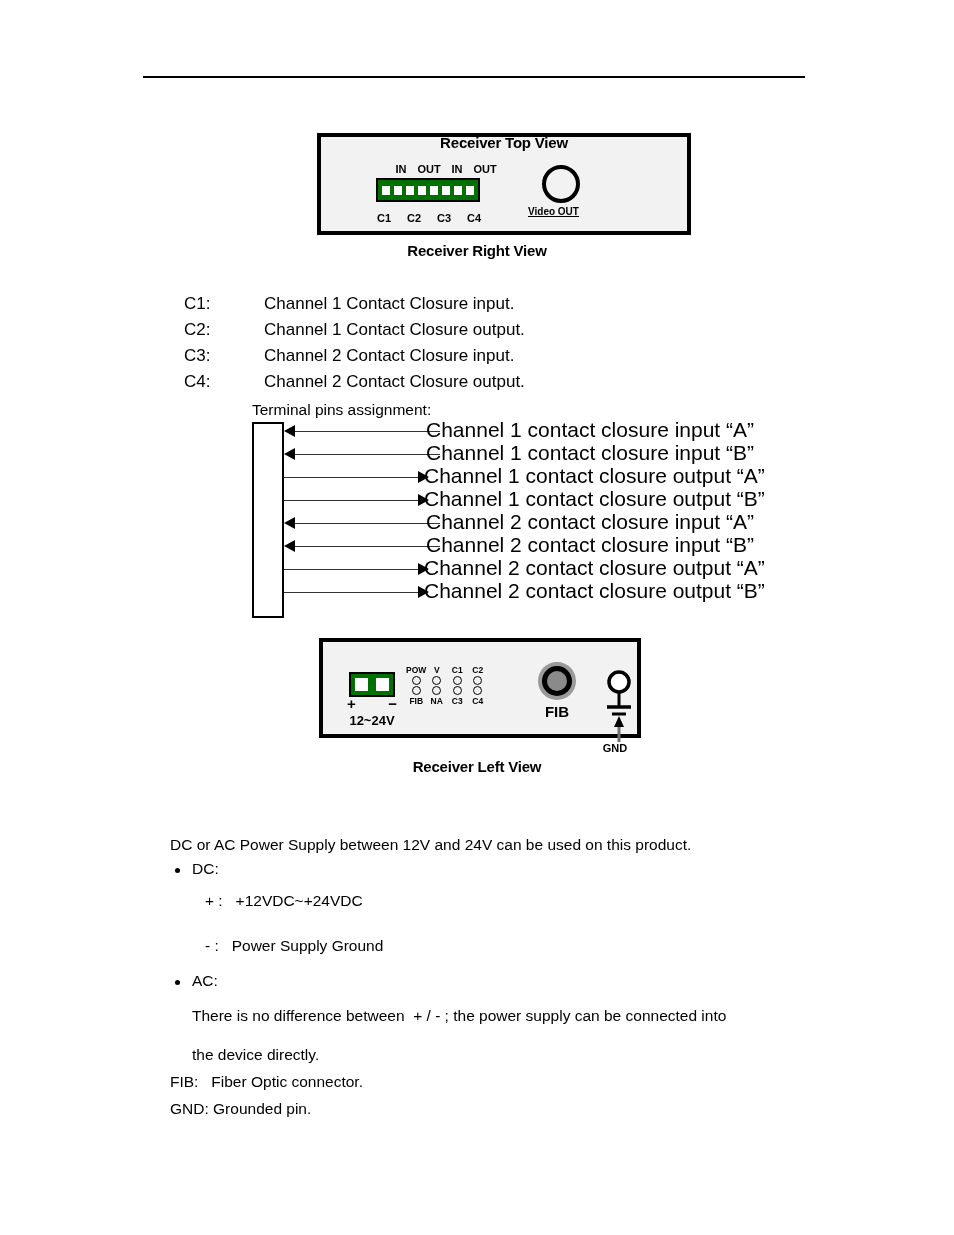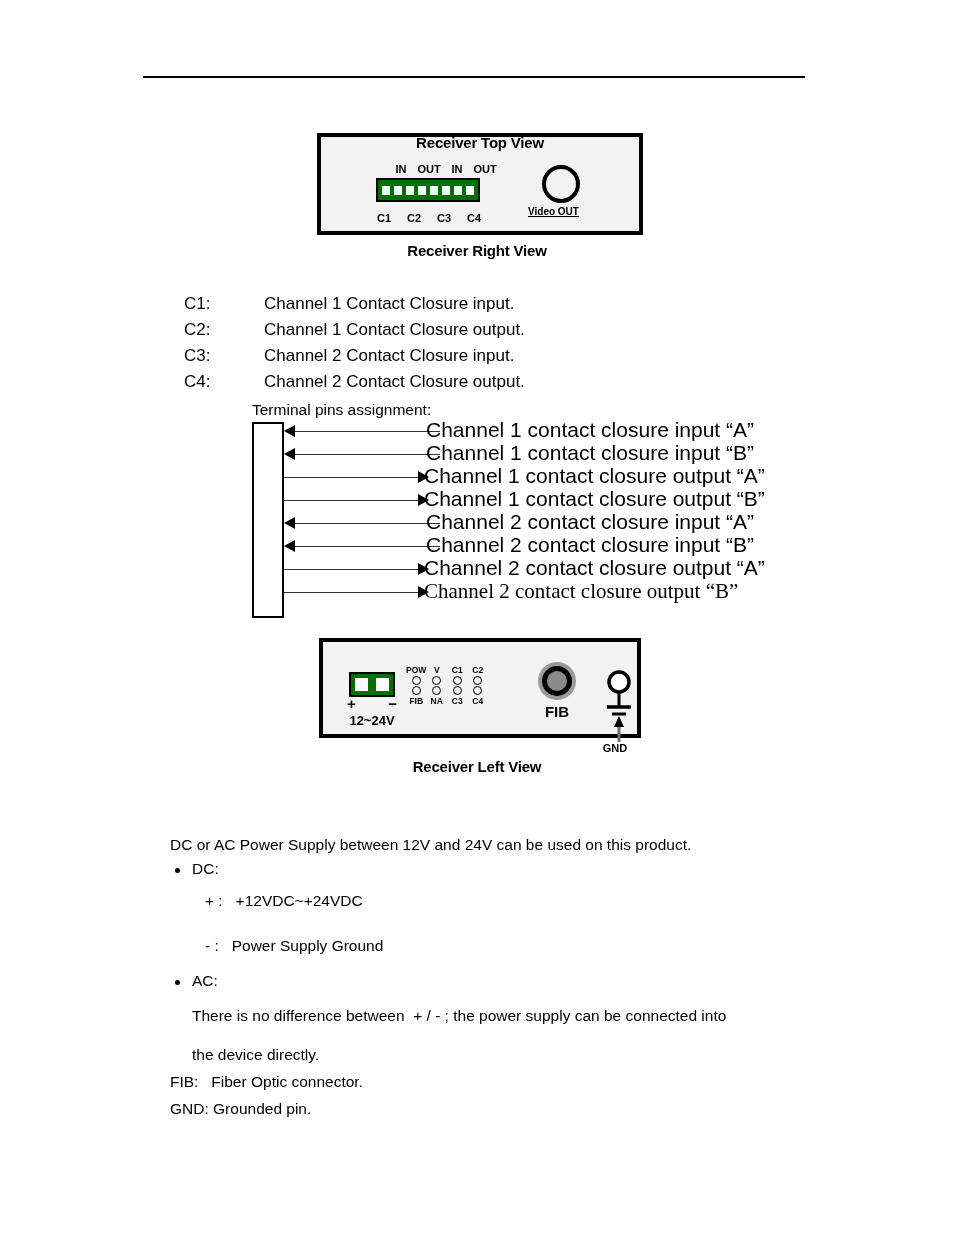--- a/index.html
+++ b/index.html
@@ -31,21 +31,21 @@
     position: absolute;
     background: #f2f2f2;
     border: 4px solid #000;
     box-sizing: border-box;
   }
 
   
   #top-device {
     left: 317px;
     top: 133px;
-    width: 326px;
+    width: 374px;
     height: 102px;
   }
   .box-title {
     position: absolute;
     top: -3px;
     left: 0;
     width: 100%;
     text-align: center;
     font-size: 15px;
     font-weight: bold;
@@ -465,21 +465,21 @@
 
   <div class="pin-row" style="top:138px;">
     <div class="pin-line" style="width:142px; left:0px;"></div>
     <div class="arrow-head right" style="left:134px;"></div>
     <div class="pin-label" style="left:140px;">Channel 2 contact closure output “A”</div>
   </div>
 
   <div class="pin-row" style="top:161px;">
     <div class="pin-line" style="width:142px; left:0px;"></div>
     <div class="arrow-head right" style="left:134px;"></div>
-    <div class="pin-label" style="left:140px;font-family:Liberation Serif, serif;">Channel 2 contact closure output “B”</div>
+    <div class="pin-label" style="left:140px;">Channel 2 contact closure output “B”</div>
   </div>
 </div>
 
 <div class="device-box" id="bottom-device"></div>
 
 <div class="power-block">
   <div class="pin"></div>
   <div class="pin"></div>
 </div>
 <div class="power-signs">

